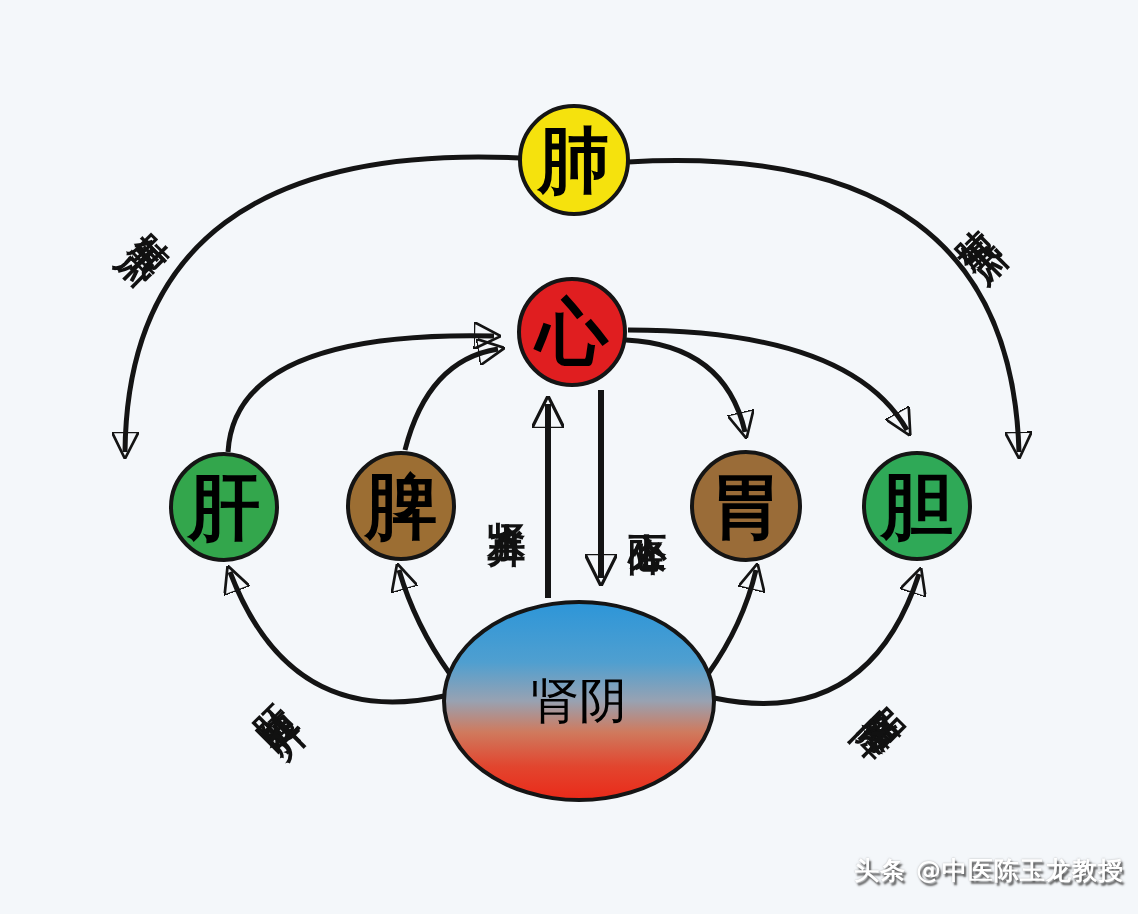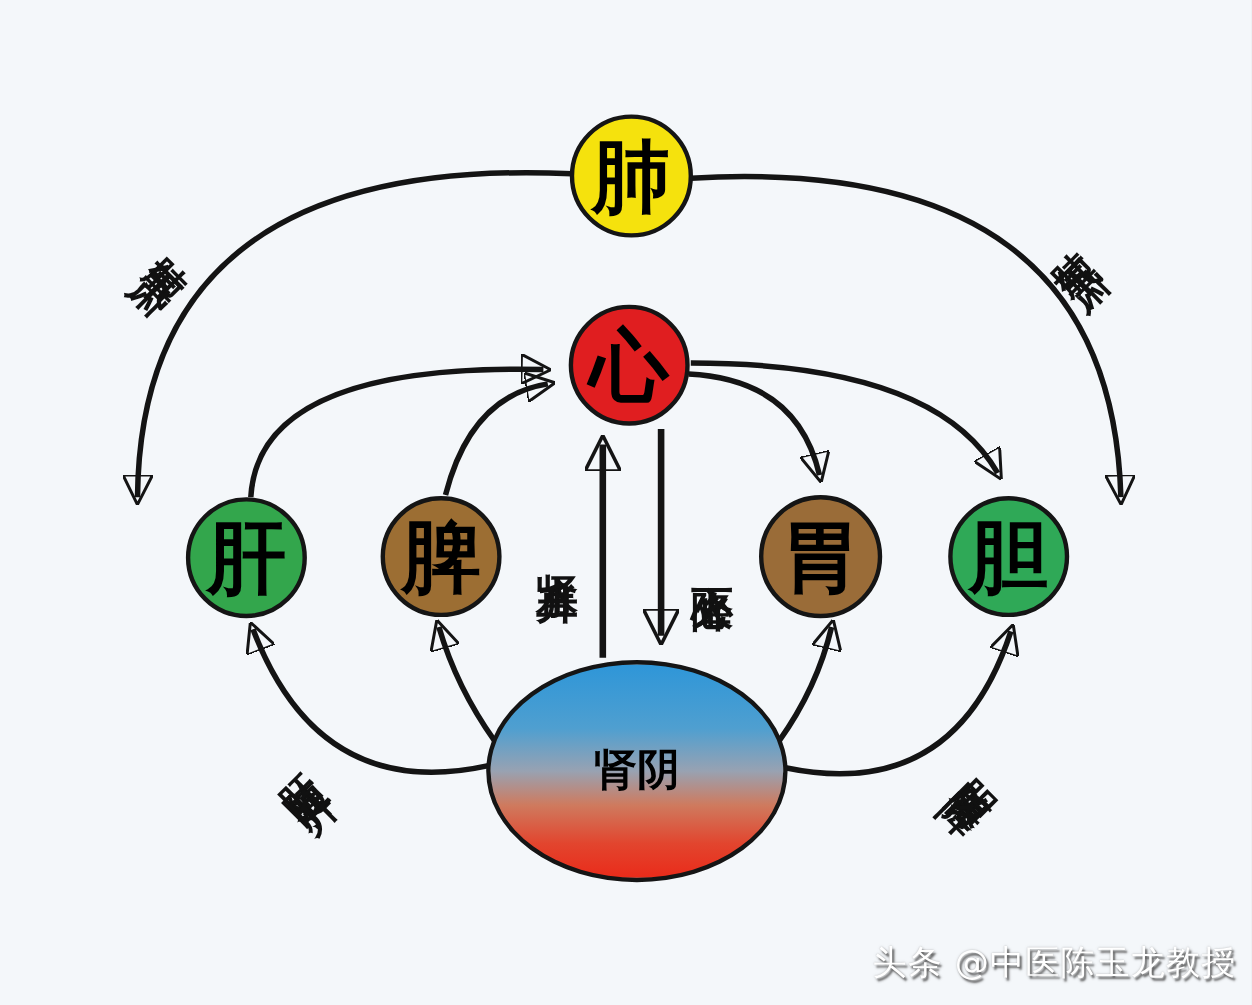--- a/index.html
+++ b/index.html
@@ -30,21 +30,21 @@
   .node-stomach{left:690px;top:450px;width:112px;height:112px;}
   .node-gb     {left:862px;top:451px;width:110px;height:110px;}
 
   .node-kidney{
     left:442px;top:600px;width:274px;height:202px;
     flex-direction:column;
     background:linear-gradient(180deg,
       #2e96d8 0%, #4f9fd0 30%, #98a2b2 50%,
       #cf7a5e 66%, #e2452e 84%, #ea2b1a 100%);
   }
-  .node-kidney .kline{font-size:39px;line-height:1.2;font-weight:700;}
+  .node-kidney .kline{font-size:48px;line-height:1.2;font-weight:400;}
 
   .vlabel{
     position:absolute;
     writing-mode:vertical-rl;
     text-orientation:upright;
     color:#111;
     font-weight:600;
     white-space:nowrap;
     width:44px;height:184px;
     display:flex;align-items:center;justify-content:center;
@@ -57,21 +57,21 @@
   .lbl-lung-left   {left:152px;top:137px;}
   .lbl-lung-right  {left:928px;top:134px;}
   .lbl-kidney-water{left:484px;top:403px;}
   .lbl-heart-fire  {left:625px;top:413px;}
   .lbl-liver-spleen{left:227px;top:610px;}
   .lbl-gb-stomach  {left:886px;top:612px;}
 
   .watermark{
     position:absolute;
     right:14px;top:854px;
-    font-size:31px;font-weight:400;
+    font-size:25px;font-weight:700;
     color:#ffffff;
     letter-spacing:1px;
     text-shadow:2px 3px 2px rgba(70,70,70,0.85), 0 0 2px rgba(130,130,130,0.6);
     white-space:nowrap;
   }
 </style>
 </head>
 <body>
 
 <div class="canvas">

